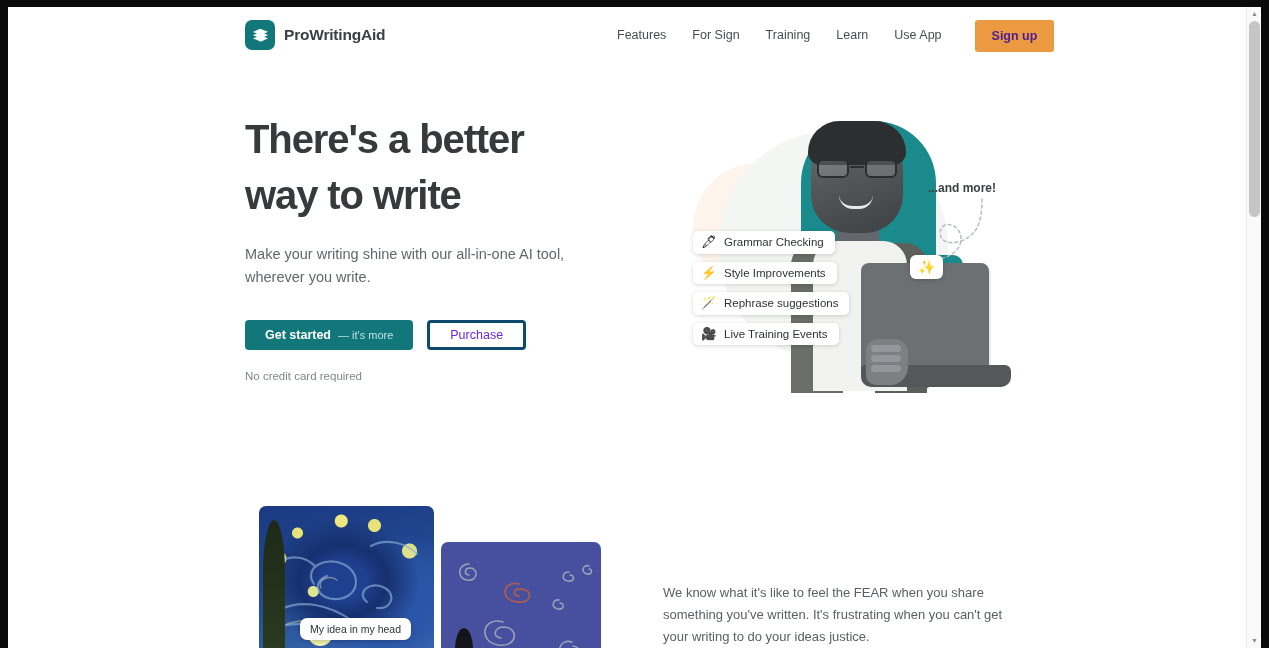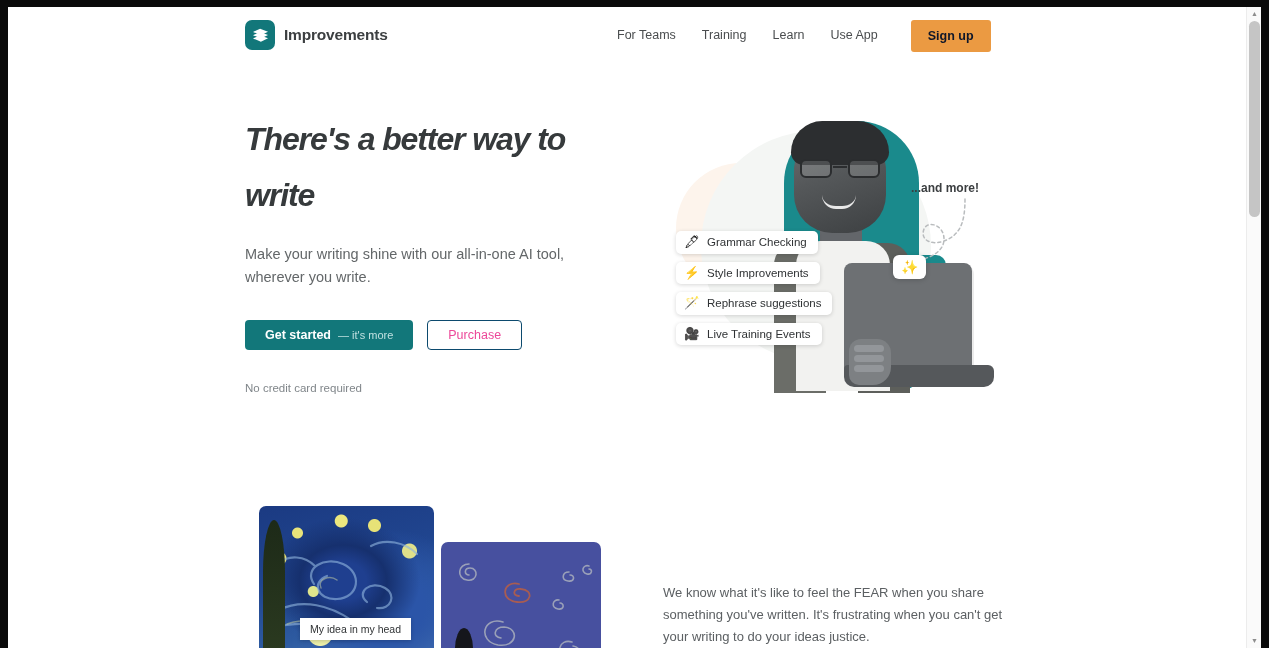--- a/index.html
+++ b/index.html
@@ -64,55 +64,55 @@
   #nav-links {
     position:absolute; left:596px; top:0; height:57px;
     display:flex; align-items:center; gap:0px;
   }
   .nav-link {
     font-size:12.5px; color:#4a4d4f; padding:0 13px;
     text-decoration:none; white-space:nowrap; line-height:57px;
   }
   #signup-btn {
     margin-left:20px;
-    background:#eb9a42; color:#0f172a;
+    background:#eb9a42; color:#4c1d95;
     font-size:12.5px; font-weight:bold;
     padding:9px 17px; border:none; border-radius:3px;
     cursor:pointer; font-family:inherit; white-space:nowrap;
   }
 
   
   #hero-copy { position:absolute; left:237px; top:104px; width:360px; }
   #hero-title {
-    font-size:32px; line-height:56px; font-weight:bold;
-    color:#363a3c; letter-spacing:-1.1px;font-style:italic;
+    font-size:40px; line-height:56px; font-weight:bold;
+    color:#363a3c; letter-spacing:-1.1px;
   }
   #hero-sub {
     margin-top:20px;
     font-size:14.5px; line-height:23px; color:#636769; max-width:330px;
   }
   #hero-cta { margin-top:31px; display:flex; align-items:center; gap:14px; }
   #get-started-btn {
     background:#12777a; border:none; border-radius:4px;
     padding:0 20px; height:30px;
     display:flex; align-items:center; gap:7px;
     cursor:pointer; font-family:inherit;
   }
   #gs-main { color:#fff; font-size:12.5px; font-weight:bold; }
   #gs-sub { color:#bfe0e0; font-size:11px; }
   #purchase-btn {
-    background:#fff; border:1px solid #0c4a6e; border-radius:4px;
-    color:#ec4899; font-size:12.5px; height:30px; padding:0 20px;
+    background:#fff; border:3px solid #0c4a6e; border-radius:4px;
+    color:#6d28d9; font-size:12.5px; height:30px; padding:0 20px;
     cursor:pointer; font-family:inherit;
   }
-  #no-cc { margin-top:32px; font-size:11.5px; color:#80868a; }
+  #no-cc { margin-top:20px; font-size:11.5px; color:#80868a; }
 
   
   #hero-art {
-    position:absolute; left:638px; top:96px; width:370px; height:300px;
+    position:absolute; left:655px; top:96px; width:370px; height:300px;
   }
   #art-blob {
     position:absolute; left:55px; top:28px; width:230px; height:230px;
     background:#f4f6f4; border-radius:50%;
   }
   #art-blob2 {
     position:absolute; left:30px; top:60px; width:130px; height:130px;
     background:#fdf4ec; border-radius:50%;
   }
   
@@ -231,21 +231,21 @@
       radial-gradient(ellipse at 72% 68%, #2b55a8 0 22%, transparent 55%),
       linear-gradient(165deg,#1b3a82 0%, #20458f 40%, #2d5aa0 72%, #4a76b4 100%);
   }
   #cypress {
     position:absolute; left:4px; top:14px; width:22px; height:136px;
     background:linear-gradient(180deg,#1d2a18,#2b3a20);
     border-radius:50% 50% 6px 6px / 38% 38% 4px 4px;
   }
   #idea-label {
     position:absolute; left:47px; top:114px;
-    background:#fff; border-radius:0; padding:5px 10px;
+    background:#fff; border-radius:7px; padding:5px 10px;
     font-size:10.5px; color:#2f3234; white-space:nowrap;
     box-shadow:0 1px 4px rgba(0,0,0,.2);
   }
   #pink-blob {
     position:absolute; left:132px; top:138px; width:60px; height:32px;
     background:#d89ac0; border-radius:30px 30px 0 0;
   }
   #doodle-card {
     position:absolute; left:188px; top:38px; width:160px; height:132px;
     background:#47509f; border-radius:7px; overflow:hidden;
@@ -274,25 +274,26 @@
     <div id="navbar">
 
       <a id="brand" href="#">
         <span id="logo-mark">
           <svg width="19" height="19" viewBox="0 0 24 24" aria-hidden="true">
             <path d="M2.5 7.5 L11.5 3.4 L21.5 7.2 L12.5 11.6 Z" fill="#ffffff"></path>
             <path d="M2.5 11.6 L11.5 7.5 L21.5 11.3 L12.5 15.7 Z" fill="#ffffff"></path>
             <path d="M2.5 15.7 L11.5 11.6 L21.5 15.4 L12.5 19.8 Z" fill="#ffffff"></path>
           </svg>
         </span>
-        <span id="brand-name">Improvements</span>
+        <span id="brand-name">ProWritingAid</span>
       </a>
 
       <nav id="nav-links">
-        <a class="nav-link" href="#">For Teams</a>
+        <a class="nav-link" href="#">Features</a>
+        <a class="nav-link" href="#">For Sign</a>
         <a class="nav-link" href="#">Training</a>
         <a class="nav-link" href="#">Learn</a>
         <a class="nav-link" href="#">Use App</a>
         <button id="signup-btn">Sign up</button>
       </nav>
     </div>
 
     <div id="hero-copy">
       <h1 id="hero-title">There's a better way to write</h1>
       <p id="hero-sub">Make your writing shine with our all-in-one AI tool, wherever you write.</p>

